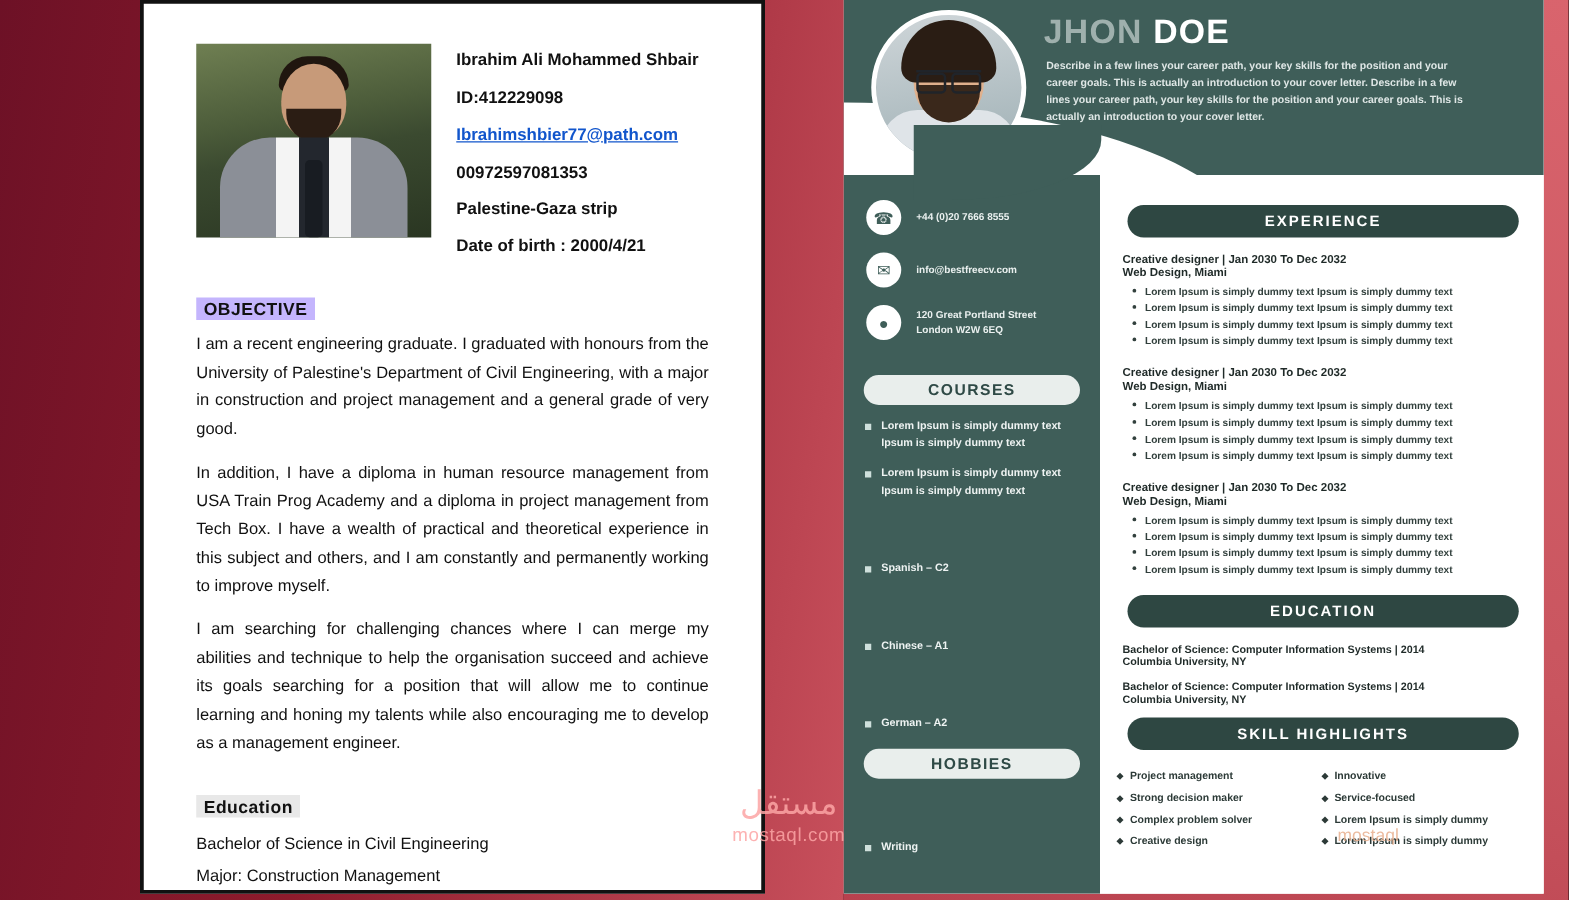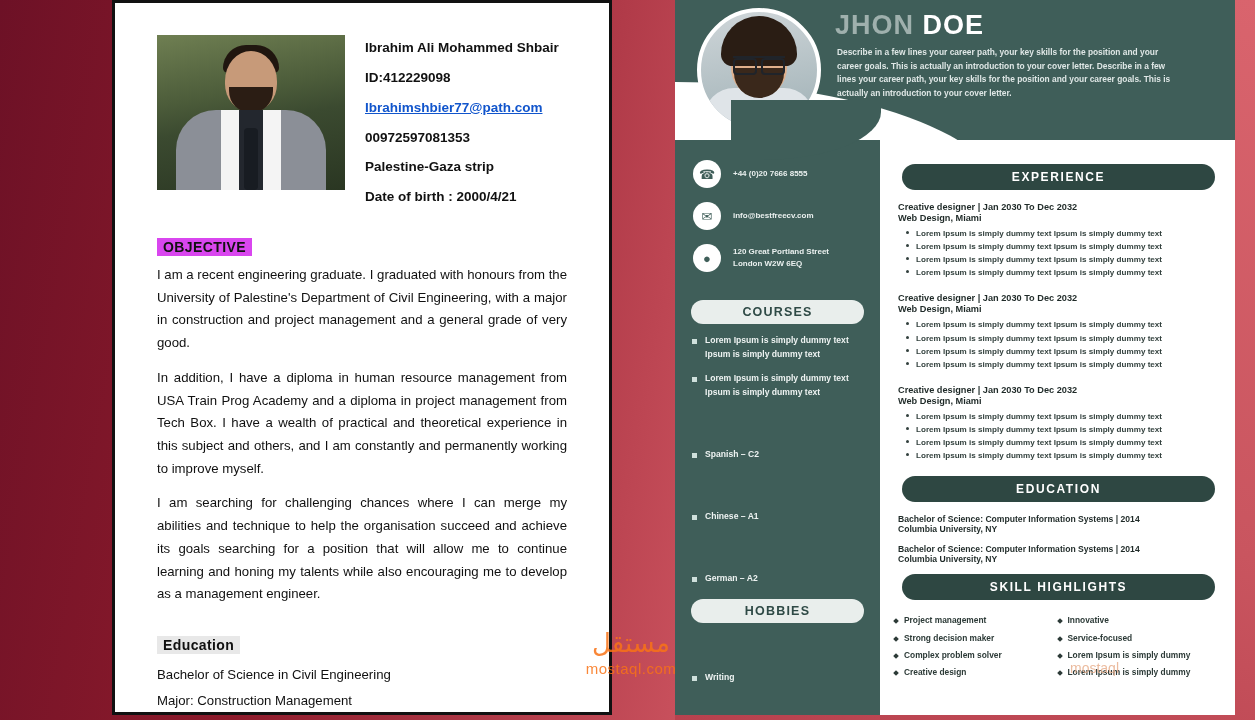--- a/index.html
+++ b/index.html
@@ -65,21 +65,21 @@
   .photo .tie {
     position:absolute; left:50%; bottom:0; transform:translateX(-50%);
     width:14px; height:62px; background:#181c22; border-radius:4px;
   }
   .cv1-contact { padding-top:6px; font-size:13.5px; font-weight:bold; color:#111; }
   .cv1-contact div { margin-bottom:15px; line-height:1.1; }
   .cv1-contact a { color:#1155cc; text-decoration:underline; }
 
   .sec-title {
     display:inline-block; font-weight:bold; font-size:14px; color:#111;
-    background:#d946ef; padding:1px 6px; margin:18px 0 8px 0;
+    background:#c4b5fd; padding:1px 6px; margin:18px 0 8px 0;
     letter-spacing:.4px;
   }
   .sec-title.plain { background:#e8e8e8; }
   .cv1 p.body {
     margin:0 0 12px 0; font-size:13.2px; line-height:1.72; color:#111;
     text-align:justify;
   }
   .edu-line { font-size:13.2px; line-height:1.95; color:#111; }
 
   
@@ -181,21 +181,21 @@
   .skills ul { list-style:none; margin:0; padding:0; flex:1; }
   .skills li { position:relative; font-size:8.4px; line-height:2.05; color:#2c3a37; font-weight:bold; }
   .skills li:before {
     content:""; position:absolute; left:-10px; top:7px; width:4px; height:4px;
     background:#2c3a37; transform:rotate(45deg);
   }
 
   
   .wm {
     position:absolute; left:556px; top:628px; width:150px; text-align:center;
-    color:#f97316; opacity:.85; z-index:50; pointer-events:none;
+    color:#fca5a5; opacity:.85; z-index:50; pointer-events:none;
   }
   .wm .ar { font-size:26px; font-family:"DejaVu Sans", sans-serif; }
   .wm .en { font-size:15px; letter-spacing:.5px; margin-top:2px; }
   .wm2 {
     position:absolute; left:1050px; top:660px; color:#e8b08f; opacity:.85;
     font-size:14px; z-index:50; pointer-events:none;margin-left:20px;
   }
 </style>
 </head>
 <body>

